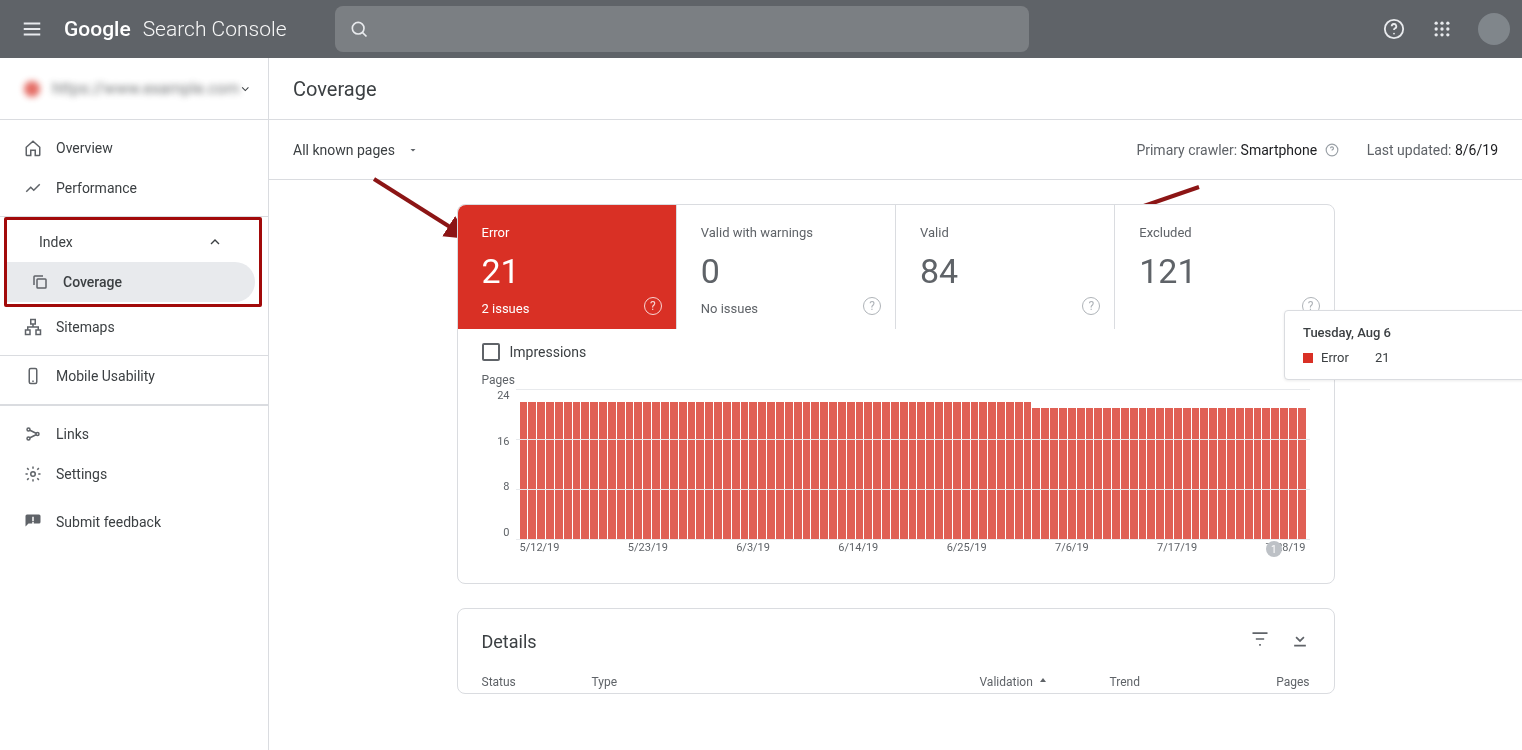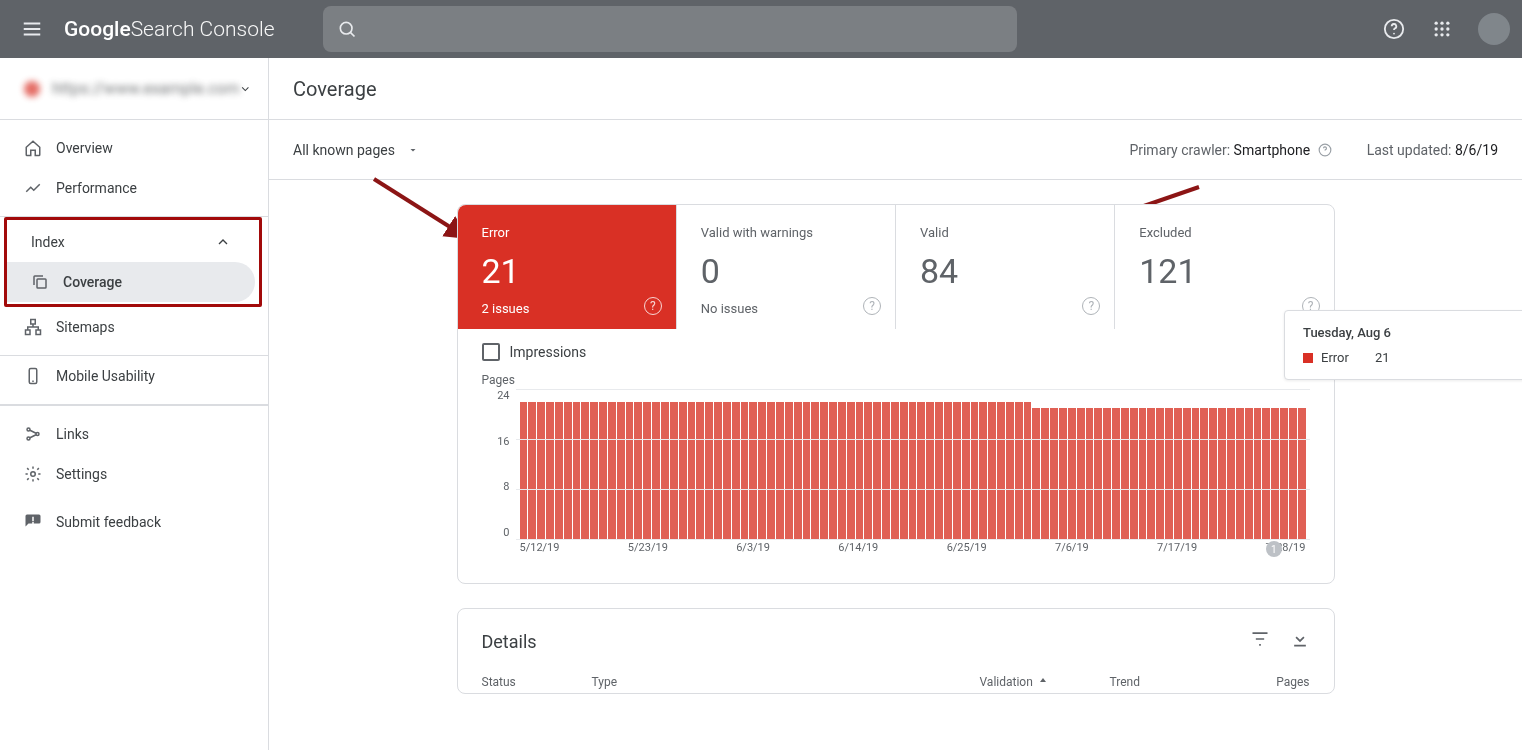--- a/index.html
+++ b/index.html
@@ -24,21 +24,21 @@
     gap: 8px;
   }
   .icon-btn {
     width: 40px; height: 40px;
     display: flex; align-items: center; justify-content: center;
     border-radius: 50%;
     cursor: pointer;
     color: #e8eaed;
   }
   .logo {
-    display: flex; align-items: baseline; gap: 0;
+    display: flex; align-items: baseline; gap: 12px;
     font-size: 21px;
     margin-left: 4px;
     margin-right: 40px;
     font-weight: 400;
   }
   .logo .google { font-weight: 500; }
   .logo .product { font-weight: 300; opacity: .95;}
   .search-wrap {
     flex: 0 0 694px;
     height: 46px;
@@ -102,21 +102,21 @@
     font-size: 14px;
     color: #3c4043;
     cursor: pointer;
     border-radius: 0 20px 20px 0;
     margin-right: 12px;
   }
   .nav-item .ico { width: 32px; display:flex; color:#5f6368;}
   .nav-item.active { background: #e8eaed; font-weight: 500;}
   .nav-section {
     height: 40px; display:flex; align-items:center; justify-content:space-between;
-    padding: 0 24px; font-size:14px; color:#3c4043; cursor:pointer;
+    padding: 0 32px; font-size:14px; color:#3c4043; cursor:pointer;
   }
   .nav-divider { border-top:1px solid #dadce0; margin: 0;}
   .section-padding { height: 8px; }
 
   
   .highlight-box {
     position: relative;
     border: 3px solid #a20a0a;
     border-radius: 2px;
     margin: 0 6px 0 4px;
@@ -143,21 +143,21 @@
     display:flex; align-items:center; justify-content: space-between;
     padding: 0 24px;
     border-bottom: 1px solid #dadce0;
     font-size: 14px;
     color:#5f6368;
   }
   .dropdown {
     display:flex; align-items:center; gap:12px; cursor:pointer;
     color:#3c4043;
   }
-  .right-info { display:flex; align-items:flex-end; gap: 35px; }
+  .right-info { display:flex; align-items:flex-end; gap: 28px; }
   .darklabel { color:#202124; }
 
   .content-area {
     padding: 24px;
     position: relative;
   }
   .card {
     width: 878px;
     margin: 0 auto 24px auto;
     border: 1px solid #dadce0;

